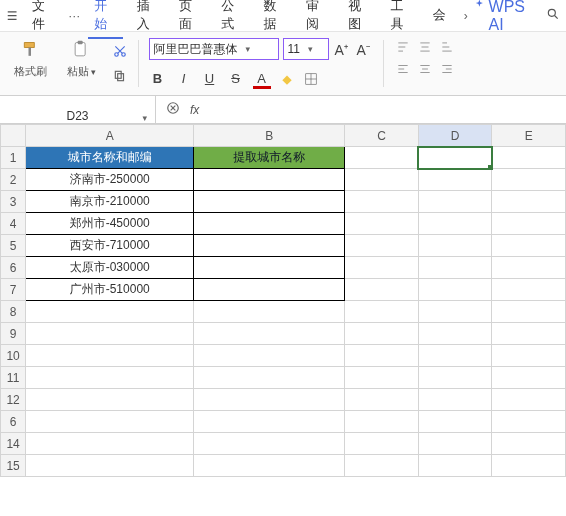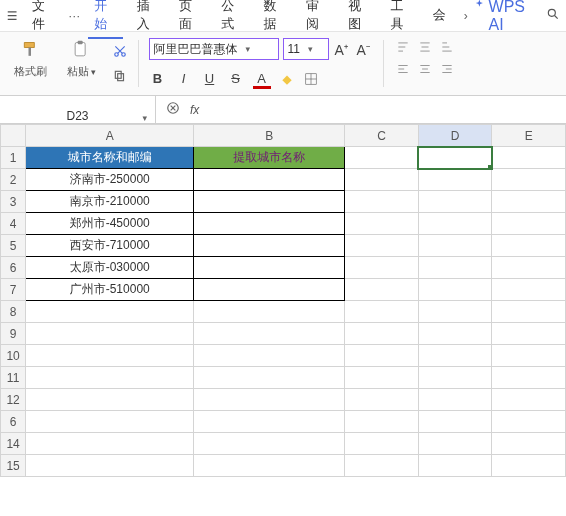--- a/index.html
+++ b/index.html
@@ -52,21 +52,21 @@
   .sheet tbody th { background:#f3f3f3; color:#555; text-align:center; width:24px; font-weight:normal; }
   .corner { background:#f3f3f3 !important; width:24px; }
   .colA { width:160px; }
   .colB { width:144px; }
   .colC { width:70px; }
   .colD { width:70px; }
   .colE { width:70px; }
   .sheet thead th.active-col { background:#d9e2f3; }
   .sheet tbody td { padding:0 4px; text-align:center; }
   .hdr-blue { background:#2e75b6 !important; color:#fff; border:1px solid #000 !important; }
-  .hdr-green { background:#70ad47 !important; color:#701a75; border:1px solid #000 !important; }
+  .hdr-green { background:#70ad47 !important; color:#0f172a; border:1px solid #000 !important; }
   .boxed { border:1px solid #000 !important; }
   .sel-cell { outline:2px solid #3a7d3f; outline-offset:-1px; position:relative; }
   .sel-cell::after { content:""; position:absolute; right:-3px; bottom:-3px; width:6px; height:6px; background:#3a7d3f; }
 </style>
 </head>
 <body>
 
 <div class="menubar">
   <div class="left">
     <span class="menu-icon">☰</span>

